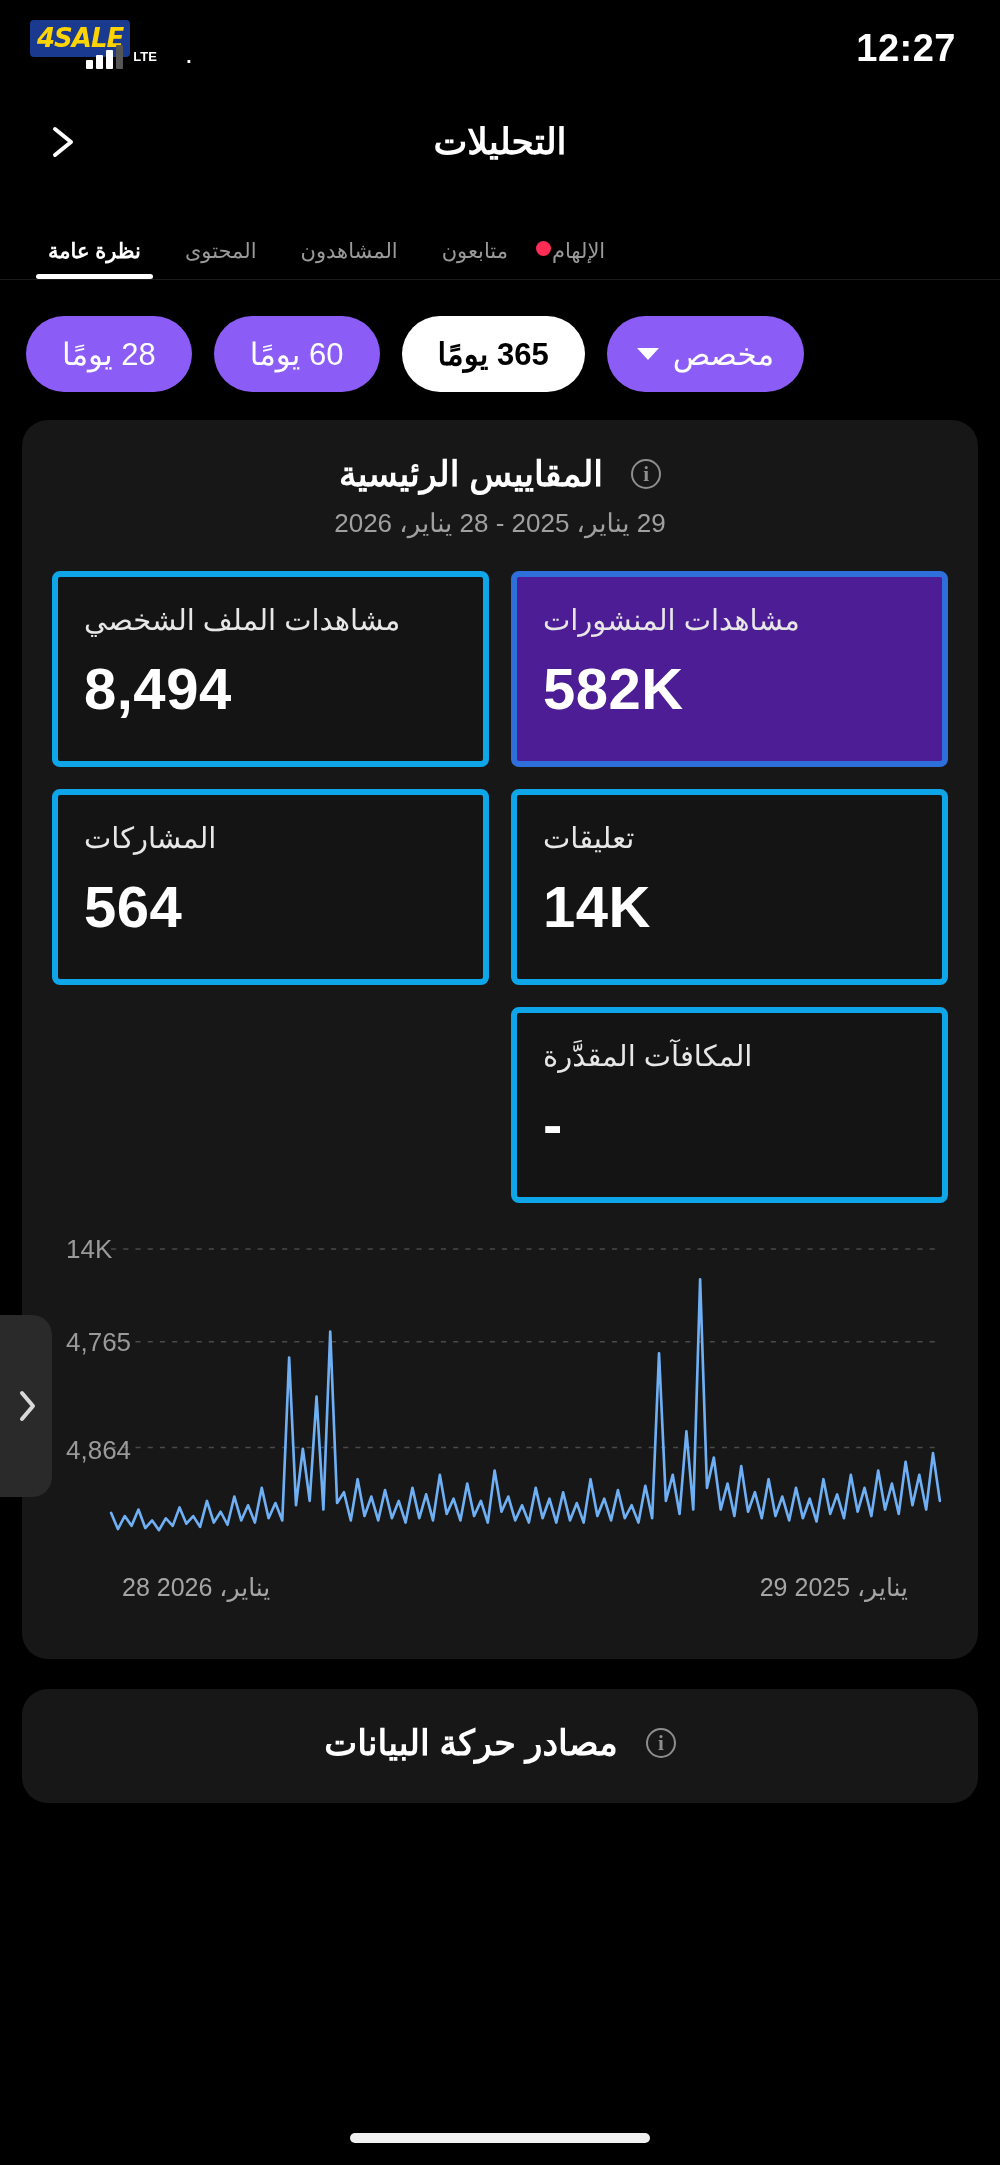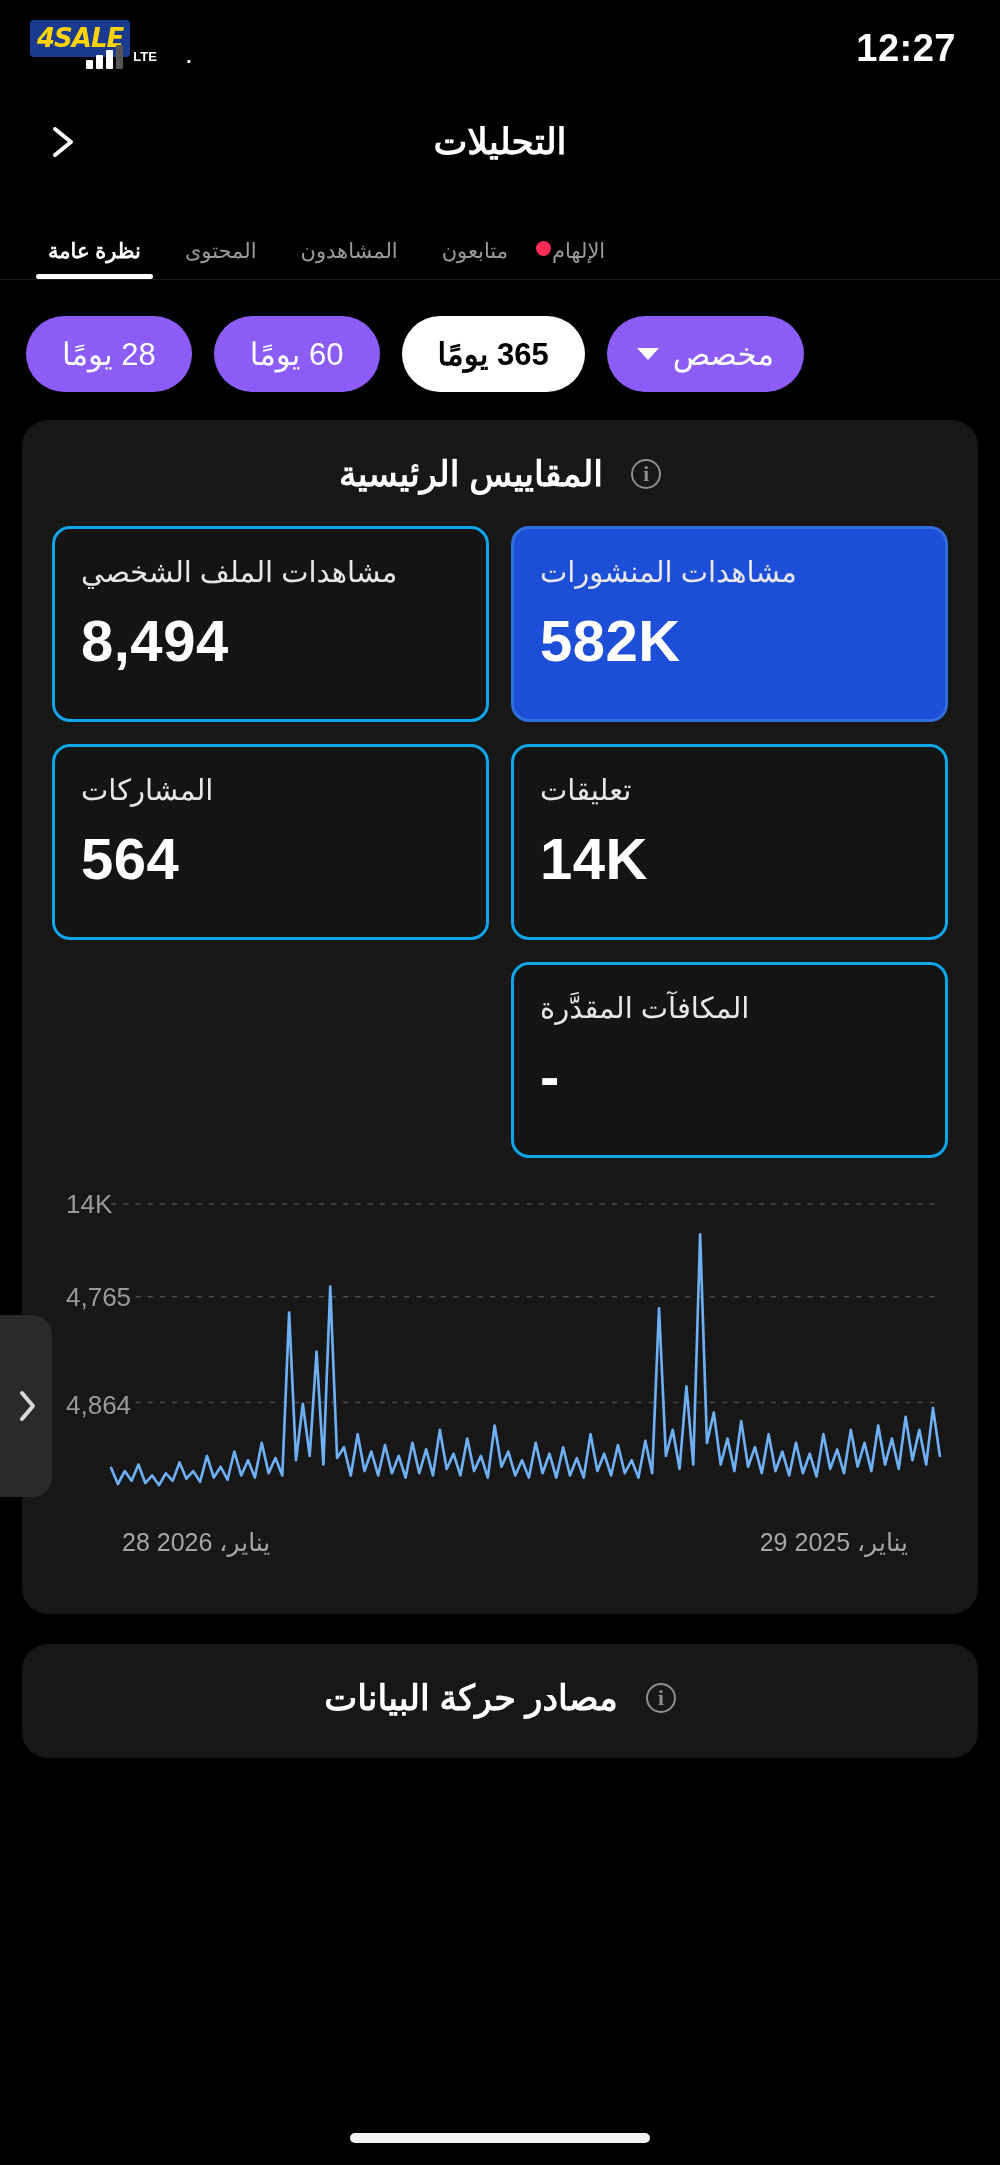--- a/index.html
+++ b/index.html
@@ -162,31 +162,31 @@
   }
 
   
   .metrics {
     display: grid;
     grid-template-columns: 1fr 1fr;
     gap: 22px;
     margin-top: 32px;
   }
   .metric {
-    border: 3px solid #0ea5e9;
-    border-radius: 18px;
+    border: 6px solid #0ea5e9;
+    border-radius: 8px;
     height: 196px;
     padding: 26px 26px;
     display: flex;
     flex-direction: column;
     align-items: flex-end;
     justify-content: flex-start;
     background: #141414;
   }
-  .metric.hl { border-color: #2f6fdb; background: #1d4ed8; }
+  .metric.hl { border-color: #2f6fdb; background: #4c1d95; }
   .metric-label { font-size: 29px; color: #e7e7e7; }
   .metric-value { font-size: 58px; font-weight: bold; margin-top: 18px; letter-spacing: 0.5px; }
 
   
   .chartwrap { margin-top: 28px; position: relative; height: 400px; }
   .chart-svg { display: block; width: 100%; height: 330px; }
   .ylabels { position: absolute; right: auto; left: 0; top: 0; width: 100%; height: 330px; pointer-events: none; }
   .ylab {
     position: absolute;
     left: 14px;
@@ -293,20 +293,21 @@
     <span>مخصص</span>
     <span class="caret"></span>
   </div>
 </div>
 
 <div class="card">
   <div class="card-title">
     <span>المقاييس الرئيسية</span>
     <span class="info-i">i</span>
   </div>
+  <div class="card-sub">29 يناير، 2025 - 28 يناير، 2026</div>
 
   <div class="metrics">
     <div class="metric hl">
       <div class="metric-label">مشاهدات المنشورات</div>
       <div class="metric-value">582K</div>
     </div>
     <div class="metric">
       <div class="metric-label">مشاهدات الملف الشخصي</div>
       <div class="metric-value">8,494</div>
     </div>

